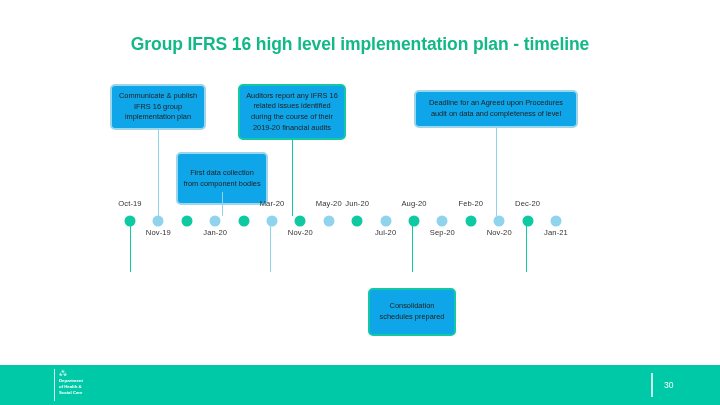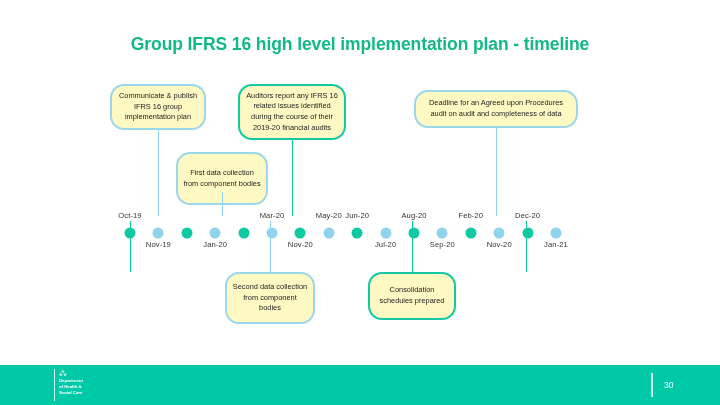--- a/index.html
+++ b/index.html
@@ -30,21 +30,21 @@
     font-weight: bold;
     color: #12b886;
     letter-spacing: -0.1px;
     white-space: nowrap;
   }
 
   
   #timeline-axis {
     position: absolute;
     left: 0;
-    top: 12px;
+    top: 0;
     width: 720px;
     height: 346px;
     pointer-events: none;
   }
 
   .tl-dot {
     position: absolute;
     width: 11px;
     height: 11px;
     border-radius: 50%;
@@ -69,26 +69,26 @@
     position: absolute;
     width: 1px;
   }
   .connector.teal { background: #0fc9a2; }
   .connector.blue { background: #8fd3ec; }
 
   
   .tl-box {
     position: absolute;
     box-sizing: border-box;
-    border-radius: 14px;
+    border-radius: 5px;
     display: flex;
     align-items: center;
     justify-content: center;
     text-align: center;
-    background: #fef9c3;
+    background: #0ea5e9;
     font-size: 7.4px;
     line-height: 1.45;
     color: #222222;
     padding: 3px 5px;
   }
   .tl-box.teal { border: 2.2px solid #12c9a4; }
   .tl-box.blue { border: 2.2px solid #9bd6ea; }
 
   
   #footer-bar {
@@ -148,33 +148,30 @@
 
   <div class="tl-box blue" id="box-communicate" style="left:110px; top:84px; width:96px; height:46px;">
     <span>Communicate &amp; publish IFRS 16 group implementation plan</span>
   </div>
 
   <div class="tl-box teal" id="box-auditors" style="left:238px; top:84px; width:108px; height:56px;">
     <span>Auditors report any IFRS 16 related issues identified during the course of their 2019-20 financial audits</span>
   </div>
 
   <div class="tl-box blue" id="box-deadline" style="left:414px; top:90px; width:164px; height:38px;">
-    <span>Deadline for an Agreed upon Procedures audit on audit and completeness of data</span>
+    <span>Deadline for an Agreed upon Procedures audit on data and completeness of level</span>
   </div>
 
   <div class="tl-box blue" id="box-firstdata" style="left:176px; top:152px; width:92px; height:53px;">
     <span>First data collection from component bodies</span>
   </div>
 
 
-  <div class="tl-box blue" id="box-seconddata" style="left:225px; top:272px; width:90px; height:52px;">
-    <span>Second data collection from component bodies</span>
-  </div>
-
-  <div class="tl-box teal" id="box-consolidation" style="left:368px; top:272px; width:88px; height:48px;">
+
+  <div class="tl-box teal" id="box-consolidation" style="left:368px; top:288px; width:88px; height:48px;">
     <span>Consolidation schedules prepared</span>
   </div>
 
 
   <div class="connector blue" style="left:158px; top:130px; height:86px;"></div>
   <div class="connector blue" style="left:222px; top:192px; height:24px;"></div>
   <div class="connector teal" style="left:292px; top:140px; height:76px;"></div>
   <div class="connector blue" style="left:496px; top:128px; height:88px;"></div>
 
   <div class="connector teal" style="left:130px; top:221px; height:51px;"></div>

